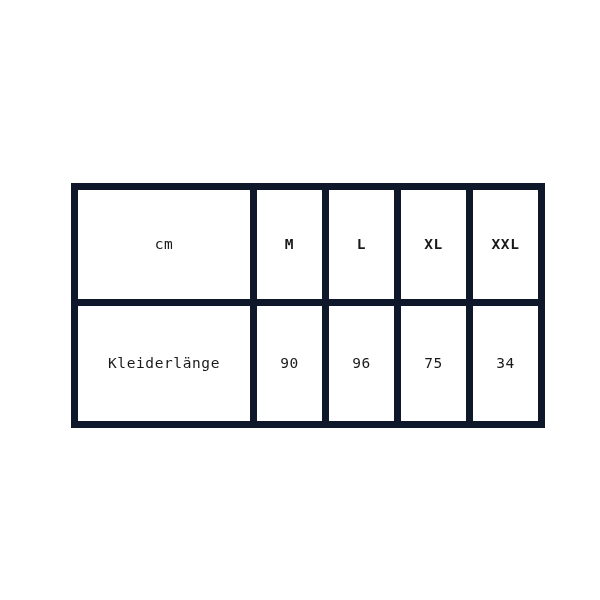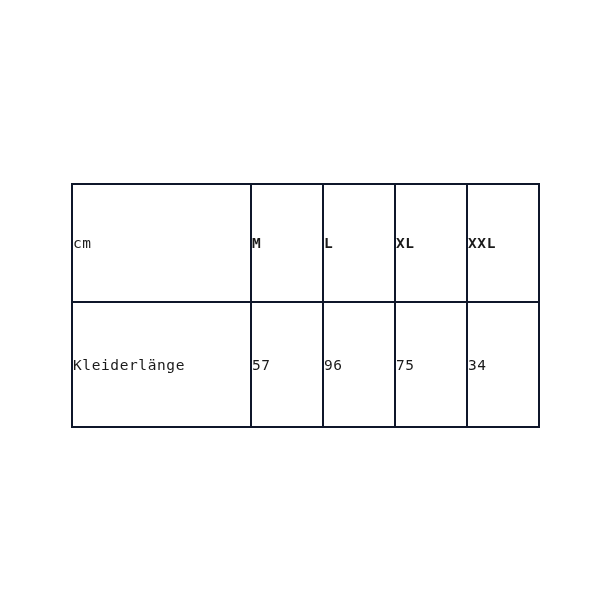--- a/index.html
+++ b/index.html
@@ -25,22 +25,22 @@
 
   table.size-chart {
     width: 469px;
     height: 245px;
     border-collapse: collapse;
     table-layout: fixed;
     background: #ffffff;
   }
 
   table.size-chart td {
-    border: 2px solid #0f172a;
-    text-align: left;
+    border: 7px solid #0f172a;
+    text-align: center;
     vertical-align: middle;
     color: #1a1a1a;
     font-size: 14.5px;
     letter-spacing: 0.6px;
     padding: 0;
     white-space: nowrap;
   }
 
   
   col.c-label { width: 179px; }
@@ -91,20 +91,20 @@
         <td class="size-head">L</td>
         <td class="size-head">XL</td>
         <td class="size-head">XXL</td>
       </tr>
 
 
 
 
       <tr class="r-last">
         <td class="row-label">Kleiderlänge</td>
-        <td class="value-cell">57</td>
+        <td class="value-cell">90</td>
         <td class="value-cell">96</td>
         <td class="value-cell">75</td>
         <td class="value-cell">34</td>
       </tr>
     </tbody>
   </table>
 </div>
 
 </body></html>

